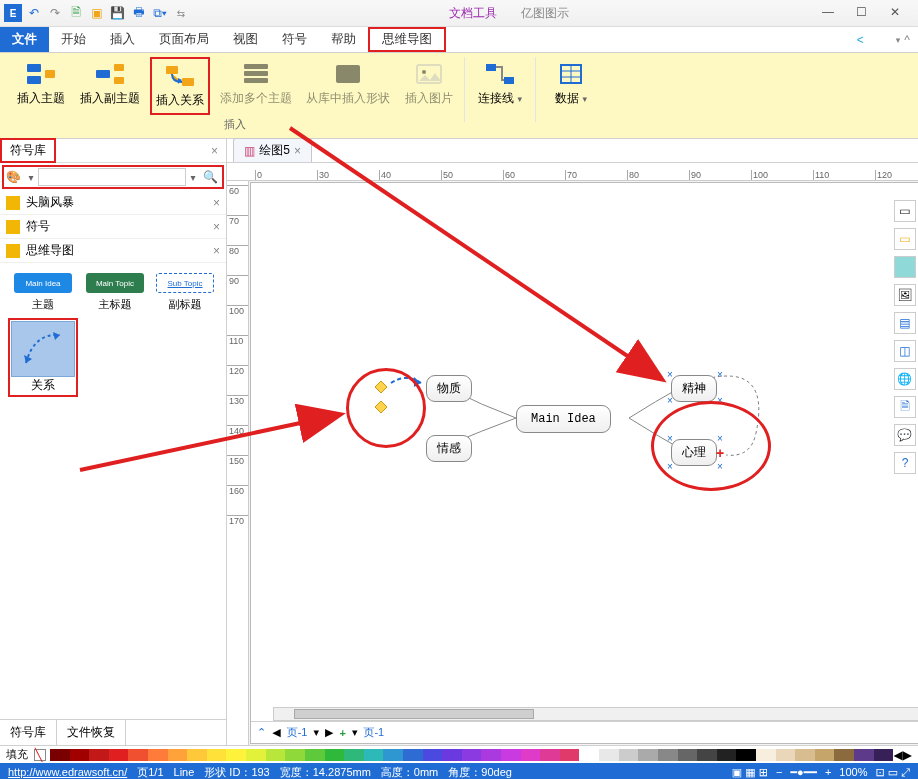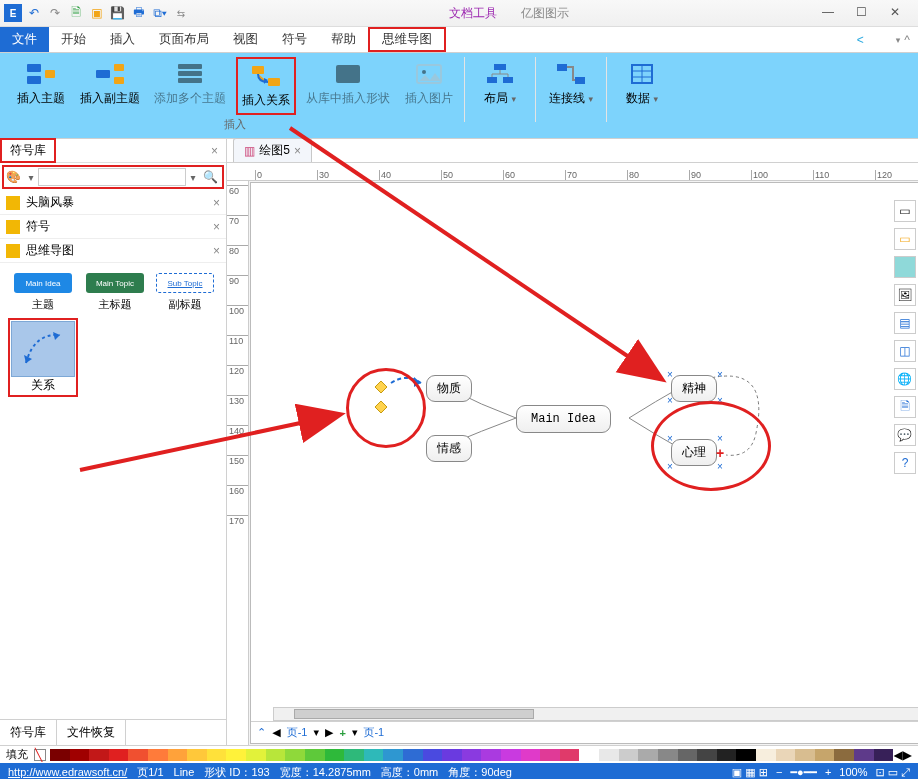--- a/index.html
+++ b/index.html
@@ -11,28 +11,28 @@
 .tb-icons span { width:18px; height:18px; display:flex; align-items:center; justify-content:center; cursor:pointer; }
 .tb-center { flex:1; display:flex; justify-content:center; align-items:center; gap:18px; }
 .tool-group-label { color:#9c27b0; font-size:12px; padding:2px 6px; }
 .app-title { color:#888; font-size:12px; }
 .tb-win { display:flex; gap:18px; padding-right:8px; }
 .tb-win span { width:16px; height:16px; cursor:pointer; color:#555; }
 
 
 .menubar { height: 26px; display:flex; align-items:stretch; border-bottom:1px solid #d0d0d0; }
 .menubar .tab { padding:0 12px; display:flex; align-items:center; cursor:pointer; font-size:12.5px; color:#333; }
-.menubar .tab.file { background:#1e6cd4; color:#fff; font-weight:normal; }
+.menubar .tab.file { background:#1e6cd4; color:#fff; font-weight:bold; }
 .menubar .tab.active { border:2px solid #e02020; color:#333; }
 .menubar .right { margin-left:auto; display:flex; align-items:center; gap:4px; padding-right:8px; }
 .share-ico { color:#2aa9e0; }
 .login { color:#1e6cd4; cursor:pointer;margin-top:39px; }
 
 
-.ribbon { height:86px; background:#7dd3fc; border-bottom:1px solid #d0d0d0; display:flex; padding:4px 6px 16px 6px; position:relative; }
+.ribbon { height:86px; background:#fef9c3; border-bottom:1px solid #d0d0d0; display:flex; padding:4px 6px 16px 6px; position:relative; }
 .ribbon-section { display:flex; flex-direction:column; align-items:center; border-right:1px solid #e4e4e4; padding:0 6px; }
 .ribbon-row { display:flex; gap:6px; }
 .ribbon-btn { display:flex; flex-direction:column; align-items:center; gap:3px; padding:4px; cursor:pointer; min-width:58px; }
 .ribbon-btn.dim { opacity:0.45; }
 .ribbon-btn.highlighted { border:2px solid #e02020; }
 .ribbon-section-label { font-size:11px; color:#666; margin-top:auto; padding:2px 0 4px; }
 .ribbon-arrow { font-size:9px; color:#666; }
 
 
 .workspace { display:flex; height: calc(779px - 27px - 26px - 86px - 18px - 16px); }
@@ -149,64 +149,53 @@
         <span>插入主题</span>
       </div>
       <div class="ribbon-btn">
         <svg class="mm-ico" viewBox="0 0 32 26" width="32" height="26">
             <rect x="2" y="9" width="14" height="8" rx="1" fill="#1e6cd4"></rect>
             <rect x="20" y="3" width="10" height="7" rx="1" fill="#f2a516"></rect>
             <rect x="20" y="16" width="10" height="7" rx="1" fill="#f2a516"></rect>
           </svg>
         <span>插入副主题</span>
       </div>
-      <div class="ribbon-btn dim">
-        <svg class="mm-ico dim" viewBox="0 0 32 26" width="32" height="26">
-            <rect x="4" y="3" width="24" height="5" rx="1"></rect>
-            <rect x="4" y="10" width="24" height="5" rx="1"></rect>
-            <rect x="4" y="17" width="24" height="5" rx="1"></rect>
-          </svg>
-        <span>添加多个主题</span>
-      </div>
       <div class="ribbon-btn highlighted">
         <svg class="mm-ico" viewBox="0 0 32 26" width="32" height="26">
             <rect x="2" y="3" width="12" height="8" rx="1" fill="#f2a516"></rect>
             <rect x="18" y="15" width="12" height="8" rx="1" fill="#f2a516"></rect>
             <path d="M8 11 q0 8 10 8" stroke="#1e6cd4" fill="none" stroke-width="2" marker-end=""></path>
             <polygon points="18,17 14,15 14,21" fill="#1e6cd4"></polygon>
           </svg>
         <span>插入关系</span>
       </div>
       <div class="ribbon-btn dim">
         <svg class="mm-ico dim" viewBox="0 0 32 26" width="32" height="26">
+            <rect x="4" y="3" width="24" height="5" rx="1"></rect>
+            <rect x="4" y="10" width="24" height="5" rx="1"></rect>
+            <rect x="4" y="17" width="24" height="5" rx="1"></rect>
+          </svg>
+        <span>添加多个主题</span>
+      </div>
+      <div class="ribbon-btn dim">
+        <svg class="mm-ico dim" viewBox="0 0 32 26" width="32" height="26">
             <rect x="4" y="4" width="24" height="18" rx="2"></rect>
           </svg>
         <span>从库中插入形状</span>
       </div>
       <div class="ribbon-btn dim">
         <svg class="mm-ico dim" viewBox="0 0 32 26" width="32" height="26">
             <rect x="4" y="4" width="24" height="18" rx="2" fill="none" stroke="#bbb" stroke-width="2"></rect>
             <circle cx="11" cy="11" r="2"></circle>
             <path d="M6 20 l6 -6 l5 5 l5 -7 l6 8z"></path>
           </svg>
         <span>插入图片</span>
       </div>
     </div>
     <div class="ribbon-section-label">插入</div>
-  </div>
-  <div class="ribbon-section">
-    <div class="ribbon-btn">
-      <svg viewBox="0 0 32 26" width="32" height="26">
-          <rect x="10" y="3" width="12" height="6" fill="#1e6cd4"></rect>
-          <rect x="3" y="16" width="10" height="6" fill="#1e6cd4"></rect>
-          <rect x="19" y="16" width="10" height="6" fill="#1e6cd4"></rect>
-          <path d="M16 9 v4 M16 13 h-8 v3 M16 13 h8 v3" stroke="#888" fill="none"></path>
-        </svg>
-      <span><span>布局</span> <span class="ribbon-arrow">▾</span></span>
-    </div>
   </div>
   <div class="ribbon-section">
     <div class="ribbon-btn">
       <svg viewBox="0 0 32 26" width="32" height="26">
           <rect x="2" y="3" width="10" height="7" fill="#1e6cd4"></rect>
           <rect x="20" y="16" width="10" height="7" fill="#1e6cd4"></rect>
           <path d="M12 6 h6 v13 h2" stroke="#888" fill="none" stroke-width="2"></path>
         </svg>
       <span><span>连接线</span> <span class="ribbon-arrow">▾</span></span>
     </div>

